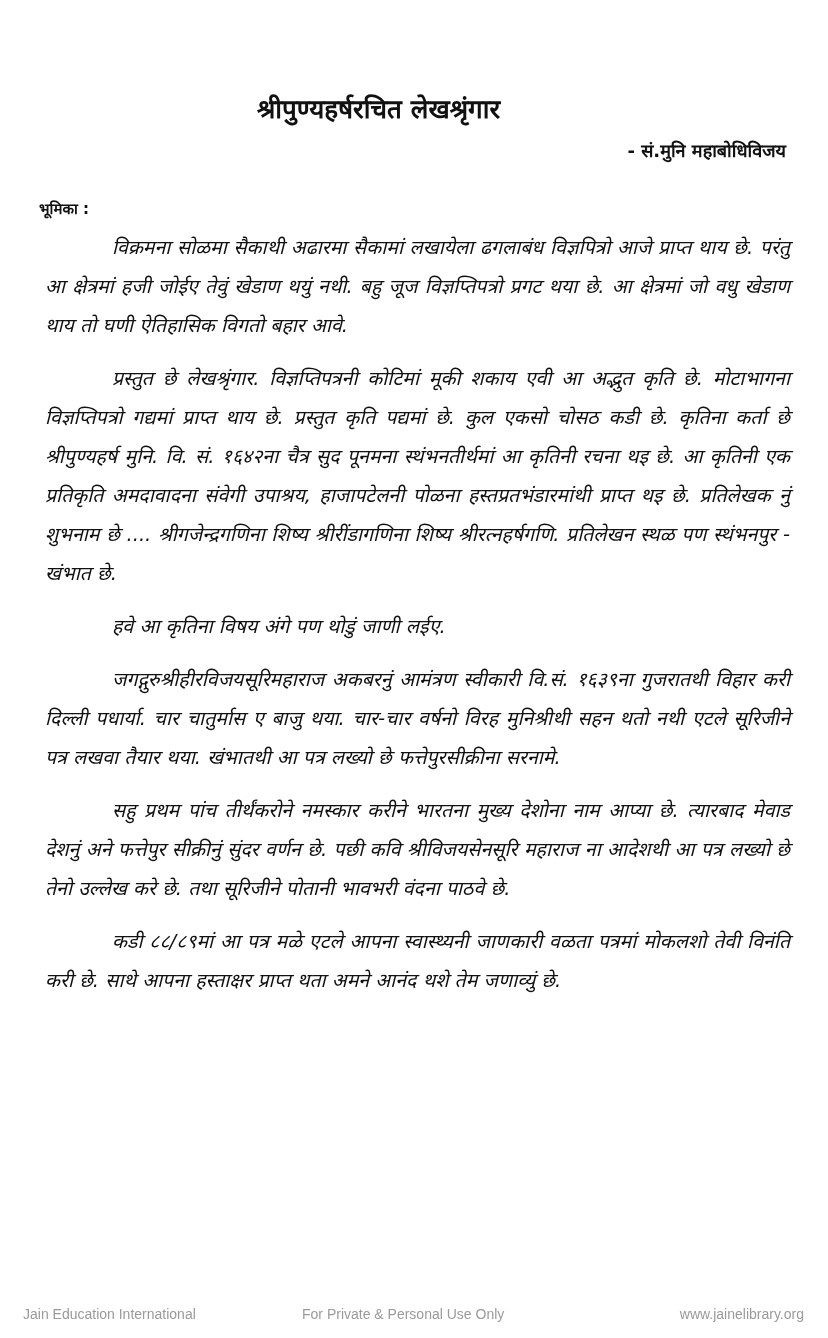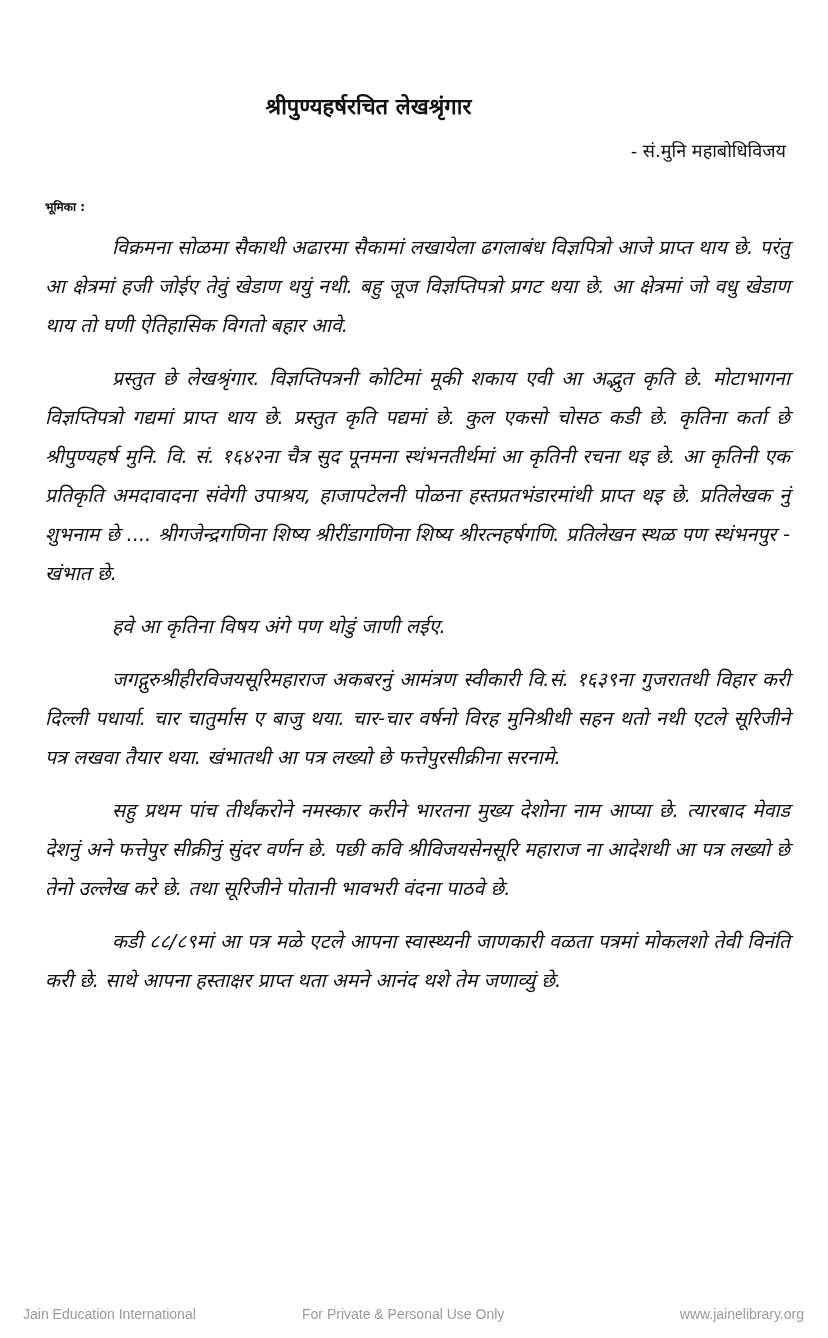--- a/index.html
+++ b/index.html
@@ -1,21 +1,21 @@
 <!DOCTYPE html>
 <html><head>
   <meta charset="utf-8">
   <style>
     html, body { margin: 0; padding: 0; background: #ffffff; }
     body { width: 828px; height: 1338px; position: relative; overflow: hidden;
            font-family: "DejaVu Sans", sans-serif; color: #111; }
-    .title { position: absolute; top: 90px; left: 0; width: 697px; text-align: center;
-             font-size: 22px; font-weight: bold; padding-left: 40px; box-sizing: border-box; }
-    .byline { position: absolute; top: 138px; right: 42px; font-size: 18px; font-weight: normal; }
-    .heading { position: absolute; top: 198px; left: 45px; font-size: 12px; font-weight: bold; }
+    .title { position: absolute; top: 90px; left: 10px; width: 697px; text-align: center;
+             font-size: 26px; font-weight: bold; padding-left: 40px; box-sizing: border-box; }
+    .byline { position: absolute; top: 138px; right: 42px; font-size: 18px; font-weight: bold; }
+    .heading { position: absolute; top: 198px; left: 39px; font-size: 15px; font-weight: bold; }
     .body { position: absolute; top: 228px; left: 45px; width: 745px; font-size: 19.5px;
             line-height: 39px; text-align: justify; font-style: italic; }
     .body p { margin: 0 0 14px 0; text-indent: 67px; }
     .footer { position: absolute; top: 1297px; left: 0; width: 828px; font-family: "Liberation Sans", sans-serif;
               font-size: 14px; color: #9a9a9a; }
     .footer span { position: absolute; top: 0; margin-top: 9px; }
     .f-left { left: 23px; }
     .f-center { left: 302px; }
     .f-right { right: 24px; }
   </style>

